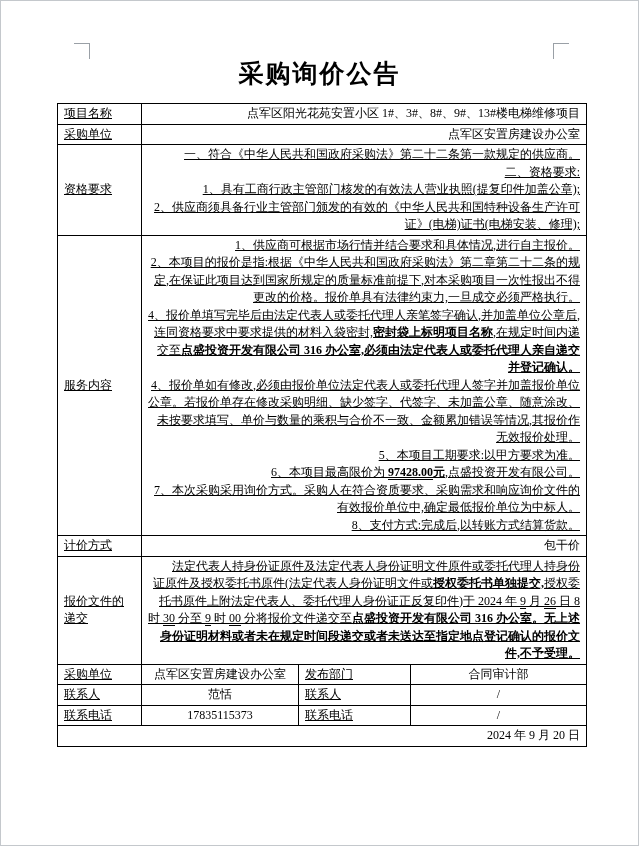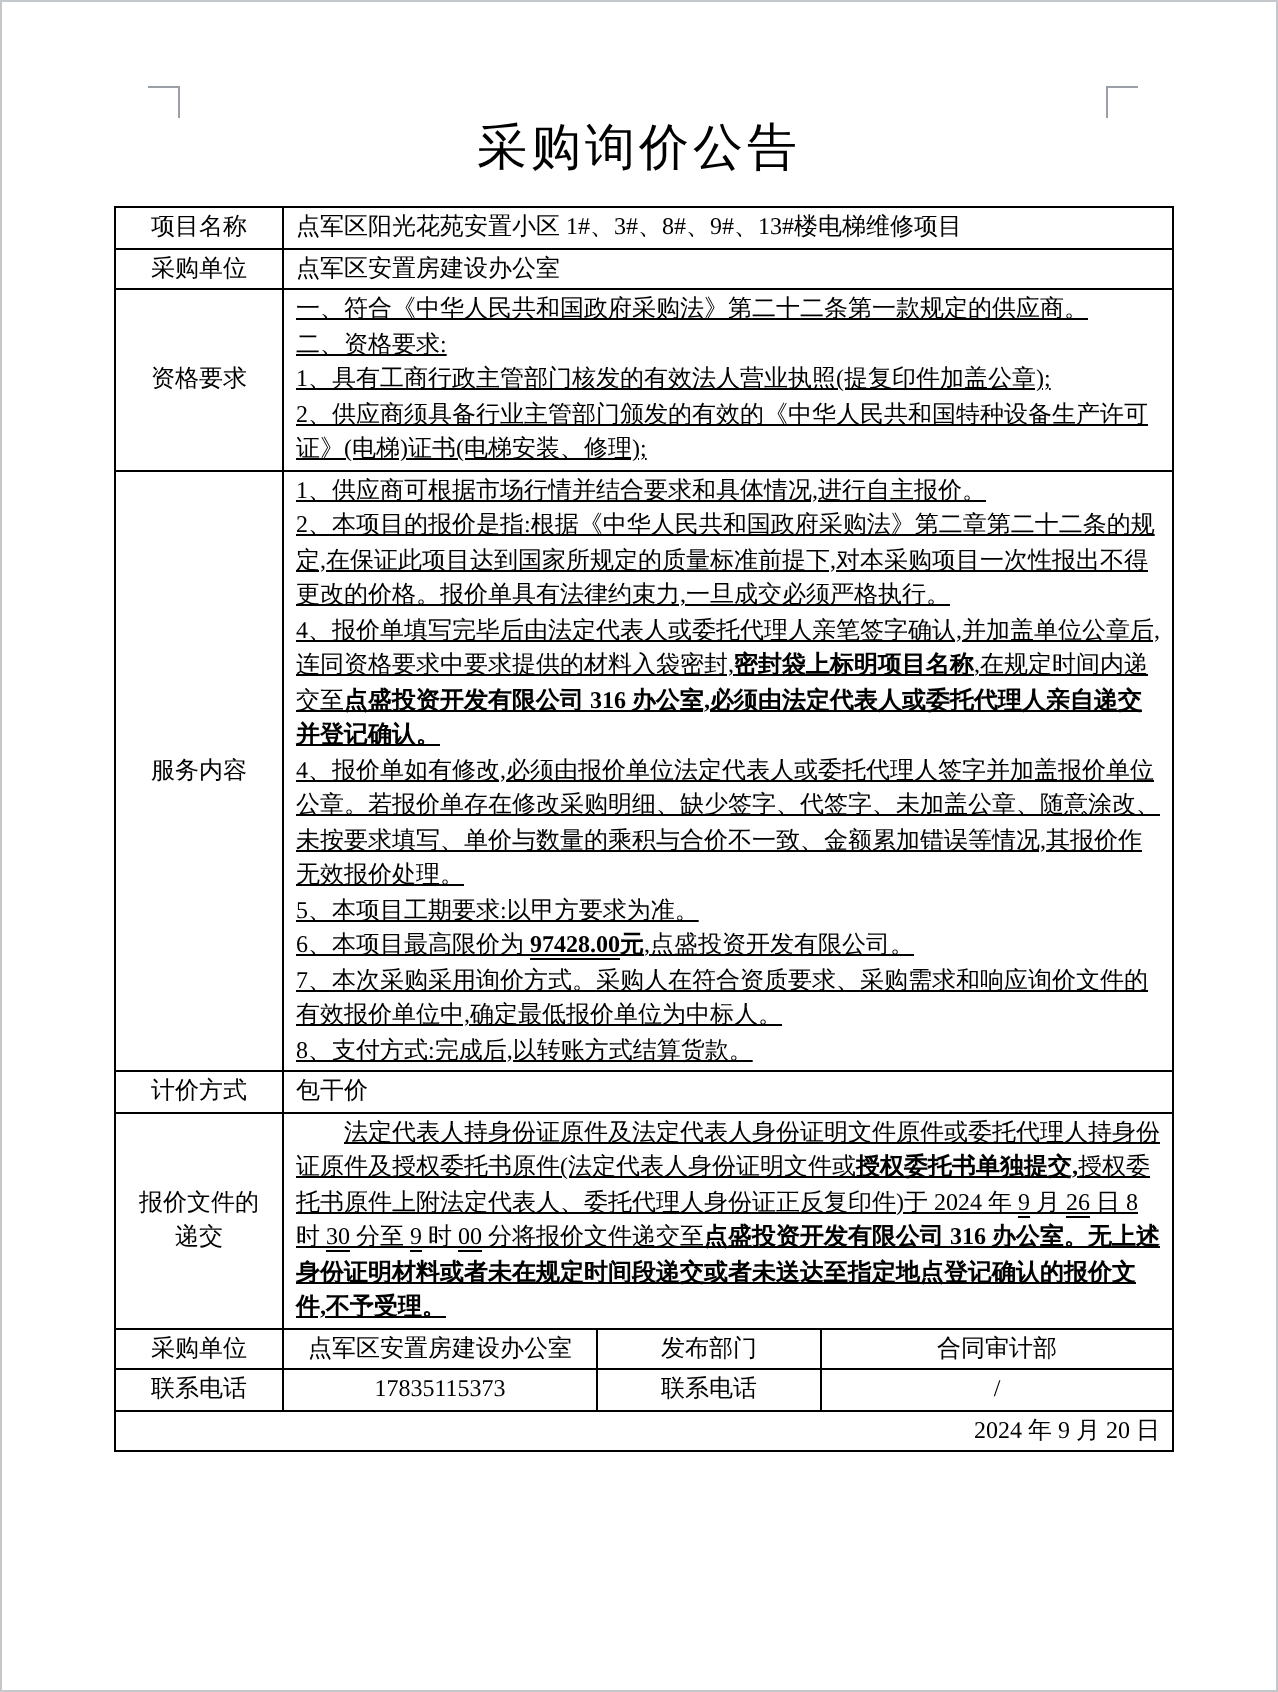--- a/index.html
+++ b/index.html
@@ -14,34 +14,34 @@
   }
   
   .mark{position:absolute;background:#9aa0a6;}
   .mark.v{width:1px;height:16px;top:42px;}
   .mark.h{height:1px;width:15px;top:42px;}
   .mark.vl{left:88px;} .mark.hl{left:73px;}
   .mark.vr{left:552px;} .mark.hr{left:553px;}
 
   h1.title{
     margin:0;position:absolute;top:56px;left:0;width:100%;
-    text-align:center;font-size:25px;font-weight:normal;letter-spacing:2px;
+    text-align:center;font-size:25px;font-weight:bold;letter-spacing:2px;
   }
   table.doc{
     position:absolute;left:56px;top:102px;width:529px;
     border-collapse:collapse;table-layout:fixed;
   }
   table.doc td{
     border:1px solid #000;
     font-size:12px;line-height:17.5px;
     padding:1px 6px;vertical-align:middle;
     word-break:break-all;
   }
-  td.lbl{text-align:center;padding:1px 2px;}
-  td.val{text-align:left;}
+  td.lbl{text-align:left;padding:1px 2px;text-decoration:underline;}
+  td.val{text-align:right;}
   td.ctr{text-align:center;}
   td.dt{text-align:right;border:1px solid #000;padding-right:8px;}
   .para{margin:0;text-decoration:underline;}
   .para.indent{text-indent:2em;}
   span.b{font-weight:bold;}
   span.u{text-decoration:underline;text-underline-offset:3px;}
 </style>
 </head>
 <body>
 
@@ -101,20 +101,26 @@
             <div class="para indent"><span>法定代表人持身份证原件及法定代表人身份证明文件原件或委托代理人持身份证原件及授权委托书原件(法定代表人身份证明文件或</span><span class="b">授权委托书单独提交,</span><span>授权委托书原件上附法定代表人、委托代理人身份证正反复印件)于 2024 年 </span><span class="u">9</span><span> 月 </span><span class="u">26</span><span> 日 8 时 </span><span class="u">30</span><span> 分至 </span><span class="u">9</span><span> 时 </span><span class="u">00</span><span> 分将报价文件递交至</span><span class="b">点盛投资开发有限公司 316 办公室。无上述身份证明材料或者未在规定时间段递交或者未送达至指定地点登记确认的报价文件,不予受理。</span></div>
           </td>
       </tr>
       <tr>
         <td class="lbl">采购单位</td>
         <td class="ctr">点军区安置房建设办公室</td>
         <td class="lbl">发布部门</td>
         <td class="ctr">合同审计部</td>
       </tr>
       <tr>
+        <td class="lbl">联系人</td>
+        <td class="ctr">范恬</td>
+        <td class="lbl">联系人</td>
+        <td class="ctr">/</td>
+      </tr>
+      <tr>
         <td class="lbl">联系电话</td>
         <td class="ctr">17835115373</td>
         <td class="lbl">联系电话</td>
         <td class="ctr">/</td>
       </tr>
       <tr>
         <td class="dt" colspan="4">2024 年 9 月 20 日</td>
       </tr>
     </tbody>
   </table>

